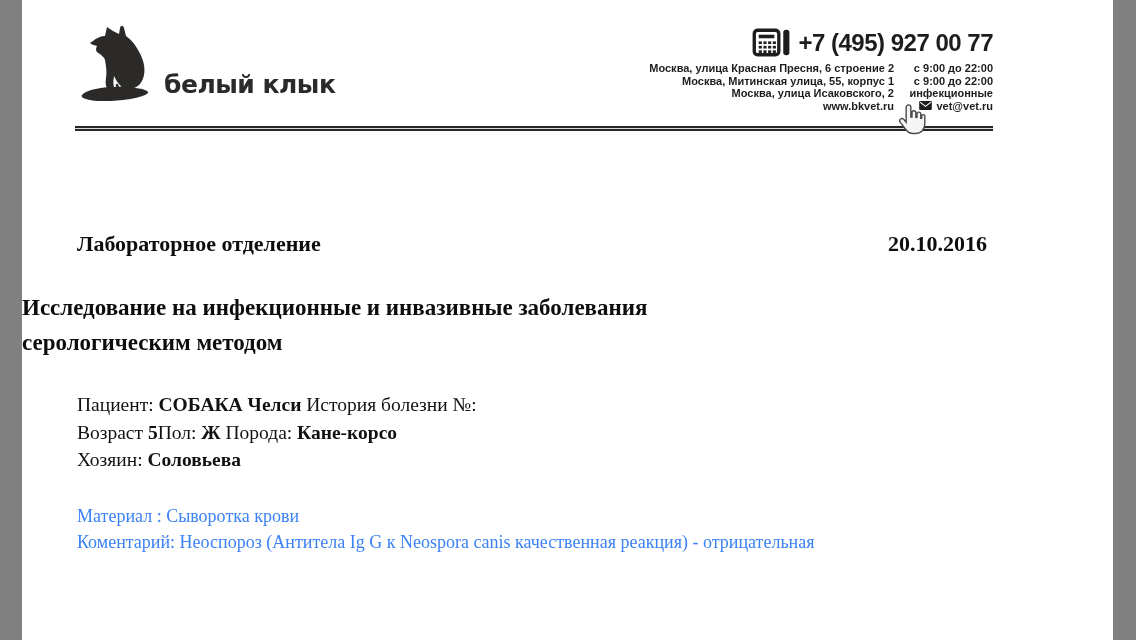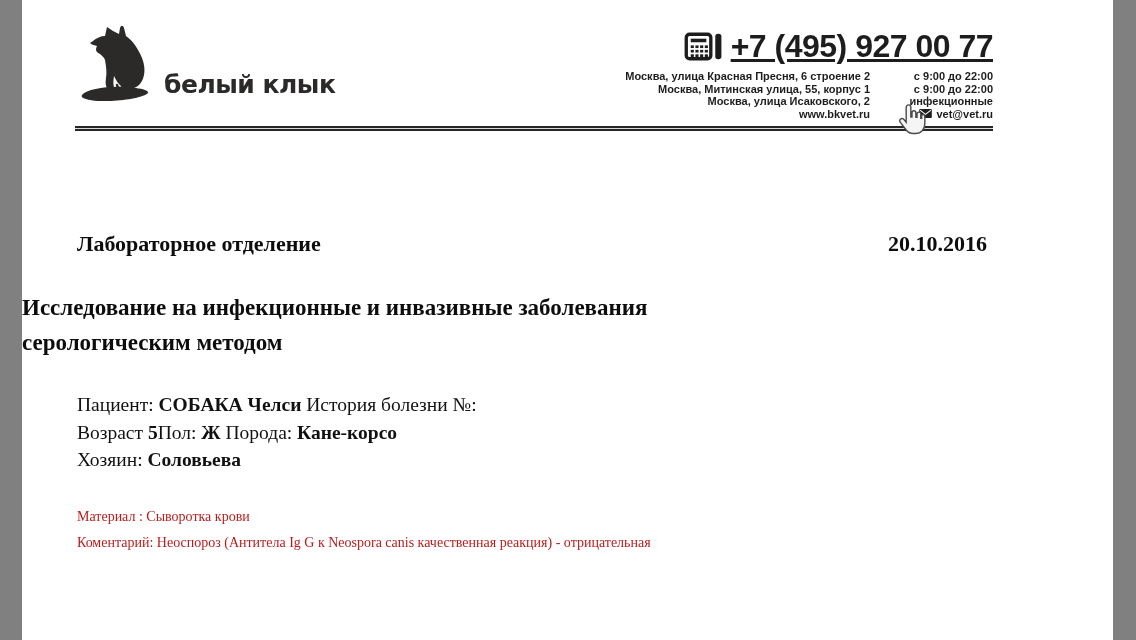--- a/index.html
+++ b/index.html
@@ -19,24 +19,24 @@
   }
   .brand-tagline{
     position:absolute;left:62px;top:101px;
     font-family:"DejaVu Sans",sans-serif;font-weight:700;font-size:12.5px;
     letter-spacing:2px;color:#2b2a29;white-space:nowrap;
   }
   
   .contacts{position:absolute;top:28px;right:120px;text-align:right;color:#1d1d1d;}
   .phone-row{display:flex;align-items:center;justify-content:flex-end;gap:9px;}
   .phone-number{
-    font-weight:700;font-size:32px;letter-spacing:-0.5px;color:#1d1d1d;white-space:nowrap;text-decoration:underline;
+    font-weight:700;font-size:24px;letter-spacing:-0.5px;color:#1d1d1d;white-space:nowrap;
   }
   .addr-table{margin-top:5px;font-weight:700;font-size:11px;line-height:12.5px;}
-  .addr-row{display:flex;justify-content:flex-end;white-space:nowrap;gap:24px;}
+  .addr-row{display:flex;justify-content:flex-end;white-space:nowrap;}
   .addr-cell{text-align:right;}
   .hours-cell{width:99px;text-align:right;display:flex;justify-content:flex-end;align-items:center;gap:4px;}
   
   .rule{
     position:absolute;left:53px;right:120px;top:126px;height:1px;
     background:#d9d9d9;border-top:2px solid #262626;border-bottom:2px solid #262626;
   }
   
   .cursor{position:absolute;left:876px;top:103px;width:28px;height:33px;z-index:5;pointer-events:none;}
   
@@ -50,21 +50,21 @@
     font-family:"Liberation Serif",serif;font-weight:700;font-size:23px;line-height:35px;color:#0d0d0d;
   }
   .patient-block{
     position:absolute;left:55px;top:391px;
     font-family:"Liberation Serif",serif;font-size:19.5px;line-height:27.5px;color:#111;
   }
   .patient-block b{font-weight:700;}
   .gap-left{}
   .material-block{
     position:absolute;left:55px;top:504px;
-    font-family:"Liberation Serif",serif;font-size:14px;line-height:25.5px;color:#b91c1c;
+    font-family:"Liberation Serif",serif;font-size:18px;line-height:25.5px;color:#3b82f6;
   }
 </style>
 </head>
 <body>
 
 <div class="page">
 
   <svg class="logo-dog" viewBox="0 0 88 77" xmlns="http://www.w3.org/2000/svg">
     <path fill="#2b2a29" d="M27,3 L25,12 C21,12 16,14 13,17 L10,19 C12,21 15,21 17,22 C15,26 16,28 20,30 C22,32 24,33 25,36 C26,42 27,48 26,54 C25,60 26,64 29,66 L35,66 C33,62 33,58 34,52 C36,56 38,60 42,63 C48,66 56,65 60,60 C65,54 66,44 62,34 C58,24 52,16 46,12 L44,4 C43,1 41,1 40,4 L39,10 C35,8 31,6 27,3 Z"></path>
     <path fill="#2b2a29" d="M2,71 C8,64 34,61 56,64 C64,65 69,67 68,69 C63,74 38,78 18,77 C7,76 0,74 2,71 Z"></path>

